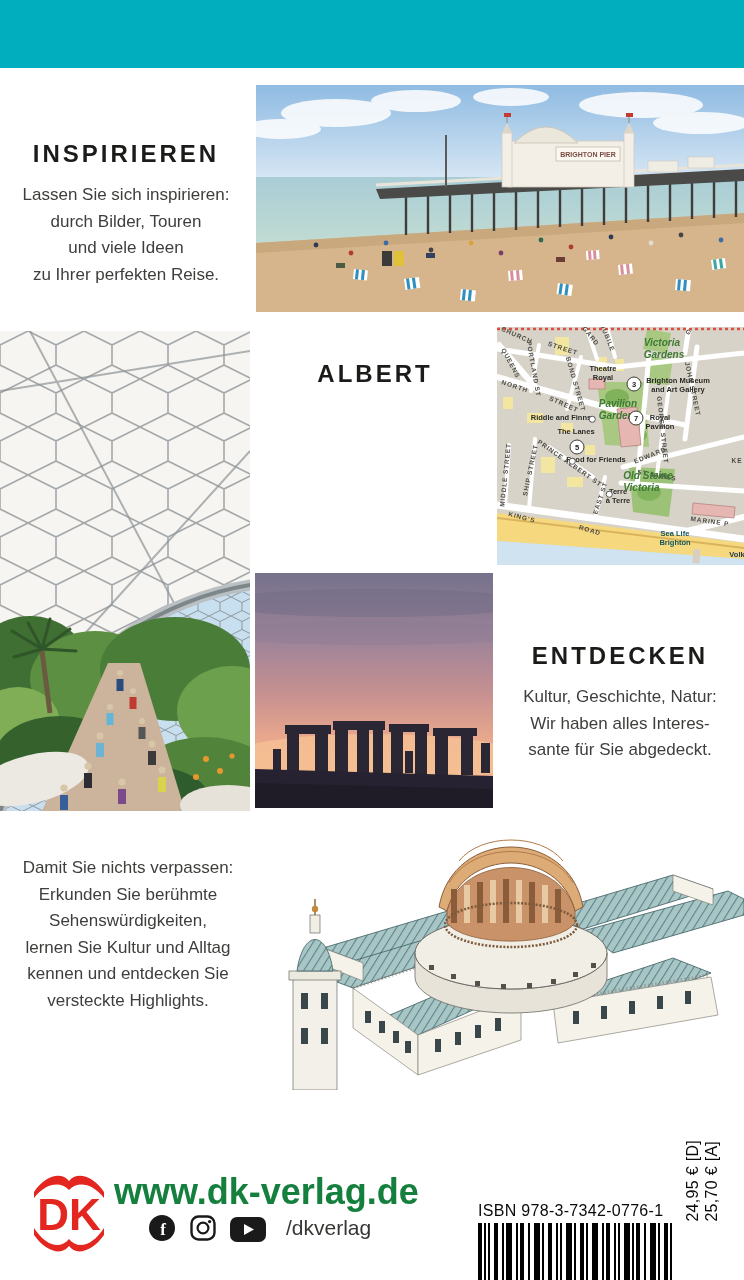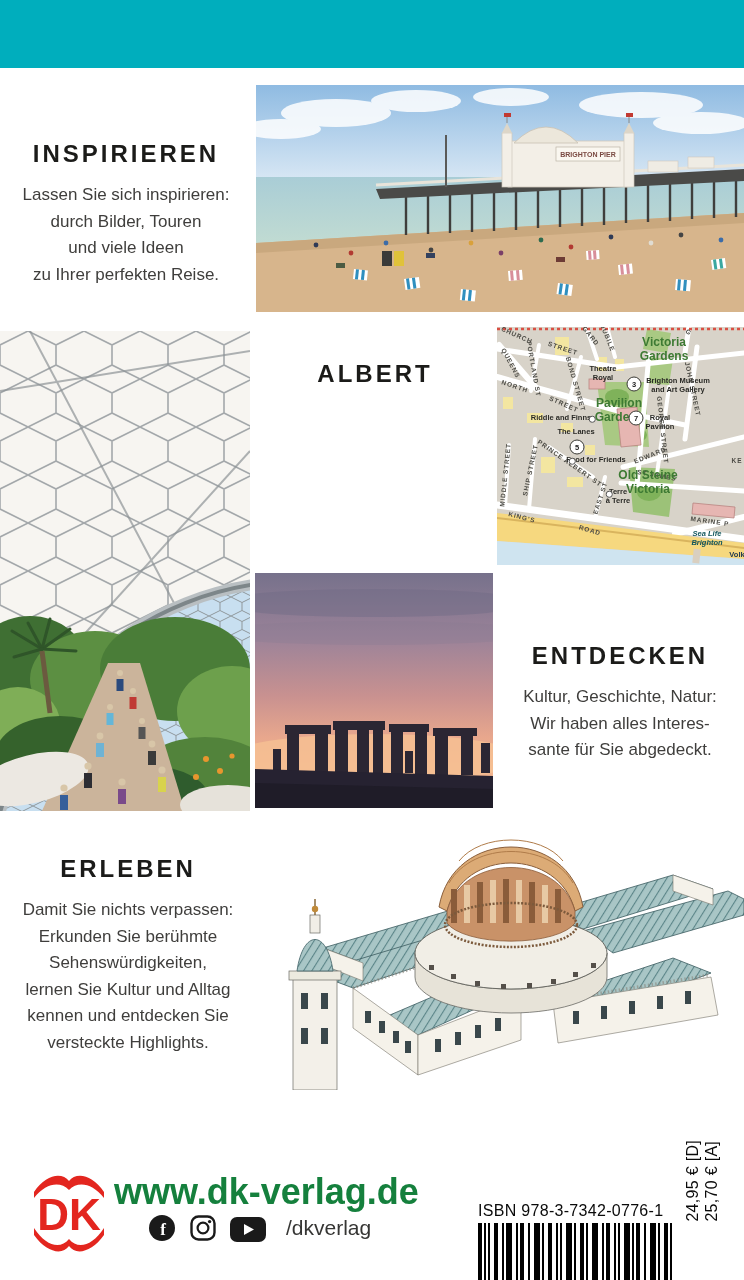--- a/index.html
+++ b/index.html
@@ -11,21 +11,21 @@
   .tblock p{margin:0;font-size:17px;line-height:1.56;color:#3f3e3c;white-space:pre-line;}
   .ph{position:absolute;overflow:hidden;}
   .ph svg{display:block;}
   
   .mapbox{position:absolute;left:497px;top:327px;width:247px;height:238px;overflow:hidden;background:#d8d3c9;}
   .mapbox svg{position:absolute;left:0;top:0;}
   .mlabels{position:absolute;left:0;top:0;width:247px;height:238px;}
   .ml{position:absolute;transform:translate(-50%,-50%) rotate(var(--r,0deg));white-space:pre;}
   .ml.street{font-size:6.5px;font-weight:bold;letter-spacing:0.9px;color:#4d4c46;}
   .ml.poi{font-size:7.5px;font-weight:bold;color:#2a2a26;text-align:center;line-height:1.18;white-space:pre-line;}
-  .ml.garden{font-size:12px;font-weight:bold;color:#3d7a33;text-align:center;line-height:1.18;white-space:pre-line;}
+  .ml.garden{font-size:10px;font-weight:bold;font-style:italic;color:#3d7a33;text-align:left;line-height:1.18;white-space:pre-line;}
   .ml.marker{width:13px;height:13px;border:1.5px solid #3a3a35;border-radius:50%;background:#fff;
              font-size:7.5px;font-weight:bold;color:#222;display:flex;align-items:center;justify-content:center;}
   .ml.dot{width:4.5px;height:4.5px;border:1.2px solid #555;border-radius:50%;background:#fff;}
   
   .website{position:absolute;left:114px;top:1171px;font-size:36px;font-weight:bold;color:#15803d;}
   .handle{position:absolute;left:278px;top:1216px;font-size:21px;color:#363634;margin-left:8px;}
   .social{position:absolute;}
   .isbnblock{position:absolute;left:478px;top:1202px;width:198px;text-align:left;}
   .isbnblock .txt{font-size:16px;color:#0a0a0a;letter-spacing:0.3px;}
   .prices{position:absolute;left:684px;top:1140px;display:flex;gap:1px;}
@@ -373,21 +373,21 @@
 Royal</div>
         <div class="ml poi" style="left: 181px; top: 59px;">Brighton Museum
 and Art Gallery</div>
         <div class="ml poi" style="left: 163px; top: 96px;">Royal
 Pavilion</div>
         <div class="ml poi" style="left: 64px; top: 91px;">Riddle and Finns</div>
         <div class="ml poi" style="left: 79px; top: 105px;">The Lanes</div>
         <div class="ml poi" style="left: 99px; top: 133px;">Food for Friends</div>
         <div class="ml poi" style="left: 121px; top: 170px;">Terre
 à Terre</div>
-        <div class="ml poi" style="left: 210px; top: 212px; color: rgb(18, 86, 92); font-style: italic;">Sea Life
+        <div class="ml poi" style="left: 178px; top: 212px; color: rgb(18, 86, 92);">Sea Life
 Brighton</div>
         <div class="ml poi" style="left: 240px; top: 228px; color: rgb(32, 58, 82);">Volk</div>
         <div class="ml garden" style="left: 167px; top: 22px;">Victoria
 Gardens</div>
         <div class="ml garden" style="left: 122px; top: 83px;">Pavilion
 Gardens</div>
         <div class="ml garden" style="left: 151px; top: 155px;">Old Steine
 Victoria</div>
         <div class="ml marker" style="left: 137px; top: 57px;">3</div>
         <div class="ml marker" style="left: 139px; top: 91px;">7</div>
@@ -437,21 +437,20 @@
   </figure>
 
   <section class="tblock" style="left:500px;top:642px;width:240px;">
     <h2>ENTDECKEN</h2>
     <p>Kultur, Geschichte, Natur:
 Wir haben alles Interes-
 sante für Sie abgedeckt.</p>
   </section>
 
   <section class="tblock" style="left:12px;top:855px;width:232px;">
-    <h2>ERLEBEN</h2>
     <p>Damit Sie nichts verpassen:
 Erkunden Sie berühmte
 Sehenswürdigkeiten,
 lernen Sie Kultur und Alltag
 kennen und entdecken Sie
 versteckte Highlights.</p>
   </section>
 
   <figure class="ph" style="left:253px;top:813px;width:491px;height:277px;margin:0;">
     <svg width="491" height="277" viewBox="0 0 491 277">

